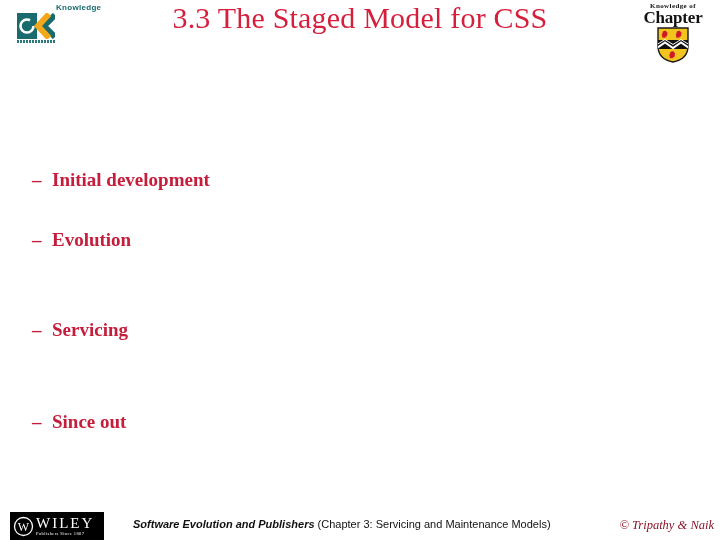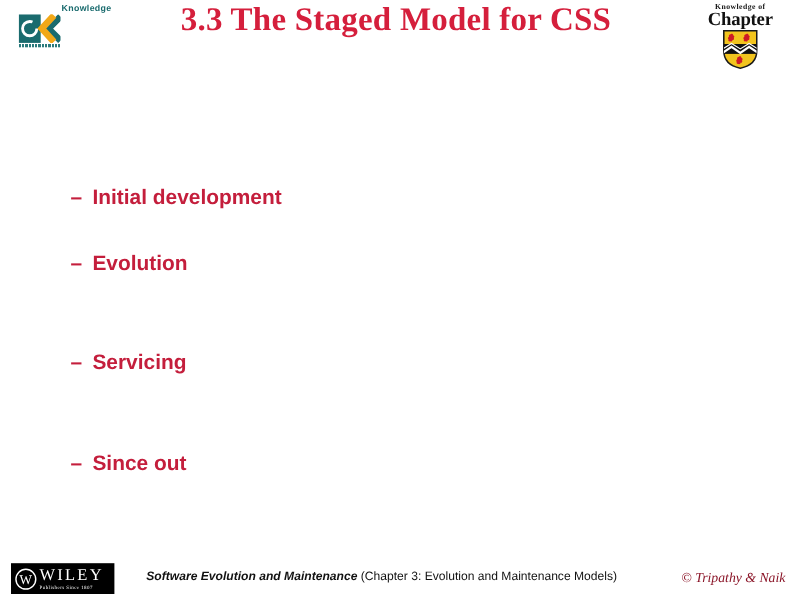--- a/index.html
+++ b/index.html
@@ -12,34 +12,34 @@
   .k-logo{position:absolute;left:12px;top:3px;width:60px;}
   .k-word{font-family:"Liberation Sans",sans-serif;font-size:8px;font-weight:700;
           color:#1A6B6E;letter-spacing:.3px;margin-left:16px;padding-left:28px;}
   .k-mark{display:block;margin:1px 0 0 5px;}
   .k-url{margin:1px 0 0 5px;width:38px;height:3px;
          background:repeating-linear-gradient(90deg,#2a7a7c 0 2px,#fff 2px 3px);}
 
   
   .title{
     position:absolute;left:60px;top:1px;width:600px;text-align:center;
-    font-size:30px;font-weight:700;color:#D51F3C;
+    font-size:30px;font-weight:400;color:#D51F3C;
     font-family:"Liberation Serif",serif;letter-spacing:.2px;
   }
 
   
   .uw{position:absolute;right:2px;top:2px;width:90px;text-align:center;color:#111;}
   .uw-small{font-family:"Liberation Serif",serif;font-size:7px;font-weight:700;letter-spacing:.4px;}
   .uw-word{font-family:"Liberation Serif",serif;font-size:17px;font-weight:600;
            letter-spacing:-.2px;line-height:1;margin-top:-1px;}
   .uw-crest{margin-top:1px;}
 
   
-  .bullet{position:absolute;left:64px;color:#C41E3C;font-weight:700;
-          font-size:19px;line-height:1.15;font-family:Liberation Sans, sans-serif;
+  .bullet{position:absolute;left:32px;color:#C41E3C;font-weight:700;
+          font-size:19px;line-height:1.15;font-family:Liberation Serif, serif;
           white-space:nowrap;}
   .bullet .dash{display:inline-block;width:20px;}
   .b0{top:169px;} .b1{top:229px;} .b2{top:319px;} .b3{top:411px;}
 
   
   .wiley{position:absolute;left:10px;top:512px;width:94px;height:28px;background:#000;
          display:flex;align-items:center;padding:0 3px;box-sizing:border-box;}
   .wiley-text{margin-left:2px;line-height:1;}
   .wiley-name{color:#fff;font-family:"Liberation Serif",serif;font-size:15px;
               letter-spacing:2px;font-weight:400;}
@@ -119,18 +119,18 @@
     <svg width="21" height="21" viewBox="0 0 21 21">
       <circle cx="10.5" cy="10.5" r="9" fill="#000" stroke="#ffffff" stroke-width="1.3"></circle>
       <text x="10.5" y="15" text-anchor="middle" font-family="Liberation Serif, serif" font-size="12" fill="#ffffff">W</text>
     </svg>
     <div class="wiley-text">
       <div class="wiley-name">WILEY</div>
       <div class="wiley-tag">Publishers Since 1807</div>
     </div>
   </div>
 
-  <div class="foot-center"><span class="foot-book">Software Evolution and Maintenance</span><span class="foot-chapter"> (Chapter 3: Evolution and Maintenance Models)</span>
+  <div class="foot-center"><span class="foot-book">Software Evolution and Publishers</span><span class="foot-chapter"> (Chapter 3: Servicing and Maintenance Models)</span>
   </div>
 
   <div class="copyright">© Tripathy &amp; Naik</div>
 
 </div>
 
 </body></html>

